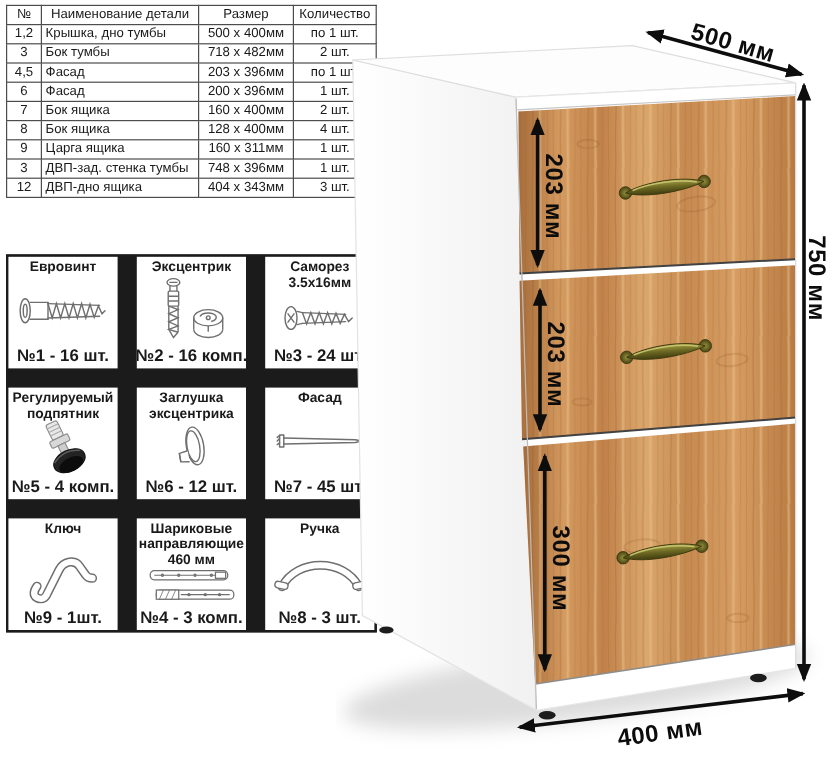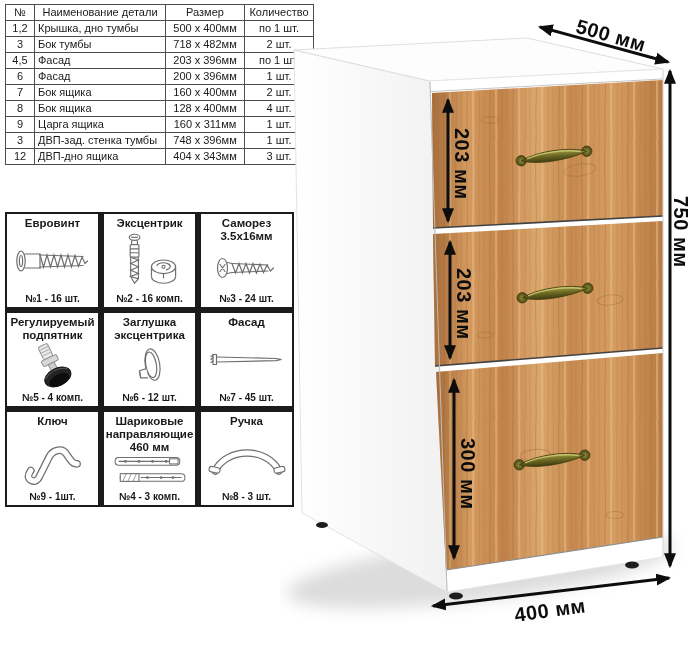--- a/index.html
+++ b/index.html
@@ -18,31 +18,31 @@
   }
   .col-num{width:22px;}
   .col-name{width:124px;}
   .col-size{width:72px;margin-top:48px;}
   .col-qty{width:62px;}
   .parts-table td.cell-name{text-align:left;}
   
   .hw-grid{
     position:absolute;left:5px;top:212px;
     display:grid;grid-template-columns:repeat(3,91px);grid-auto-rows:93px;
-    gap:6px;background:#1b1b1b;border:2px solid #1b1b1b;
+    gap:16px;background:#1b1b1b;border:2px solid #1b1b1b;
   }
   .hw-cell{
     background:#ffffff;display:flex;flex-direction:column;align-items:center;
     padding:3px 2px 2px 2px;overflow:hidden;
   }
   .hw-title{
     font-weight:bold;font-size:11.5px;line-height:1.12;text-align:center;
   }
   .hw-icon{flex:1;display:flex;align-items:center;justify-content:center;min-height:0;}
-  .hw-qty{font-weight:bold;font-size:10px;margin-bottom:1px;white-space:nowrap;}
+  .hw-qty{font-weight:bold;font-size:14px;margin-bottom:1px;white-space:nowrap;}
   
   .cabinet{position:absolute;left:280px;top:0;}
   .dim{
     font-family:"Liberation Sans",sans-serif;font-size:20px;font-weight:bold;
     fill:#0c0c0c;letter-spacing:0.5px;
   }
   .icon-line{stroke:#6f6f6f;fill:none;stroke-width:1.2;}
 </style>
 </head>
 <body>

